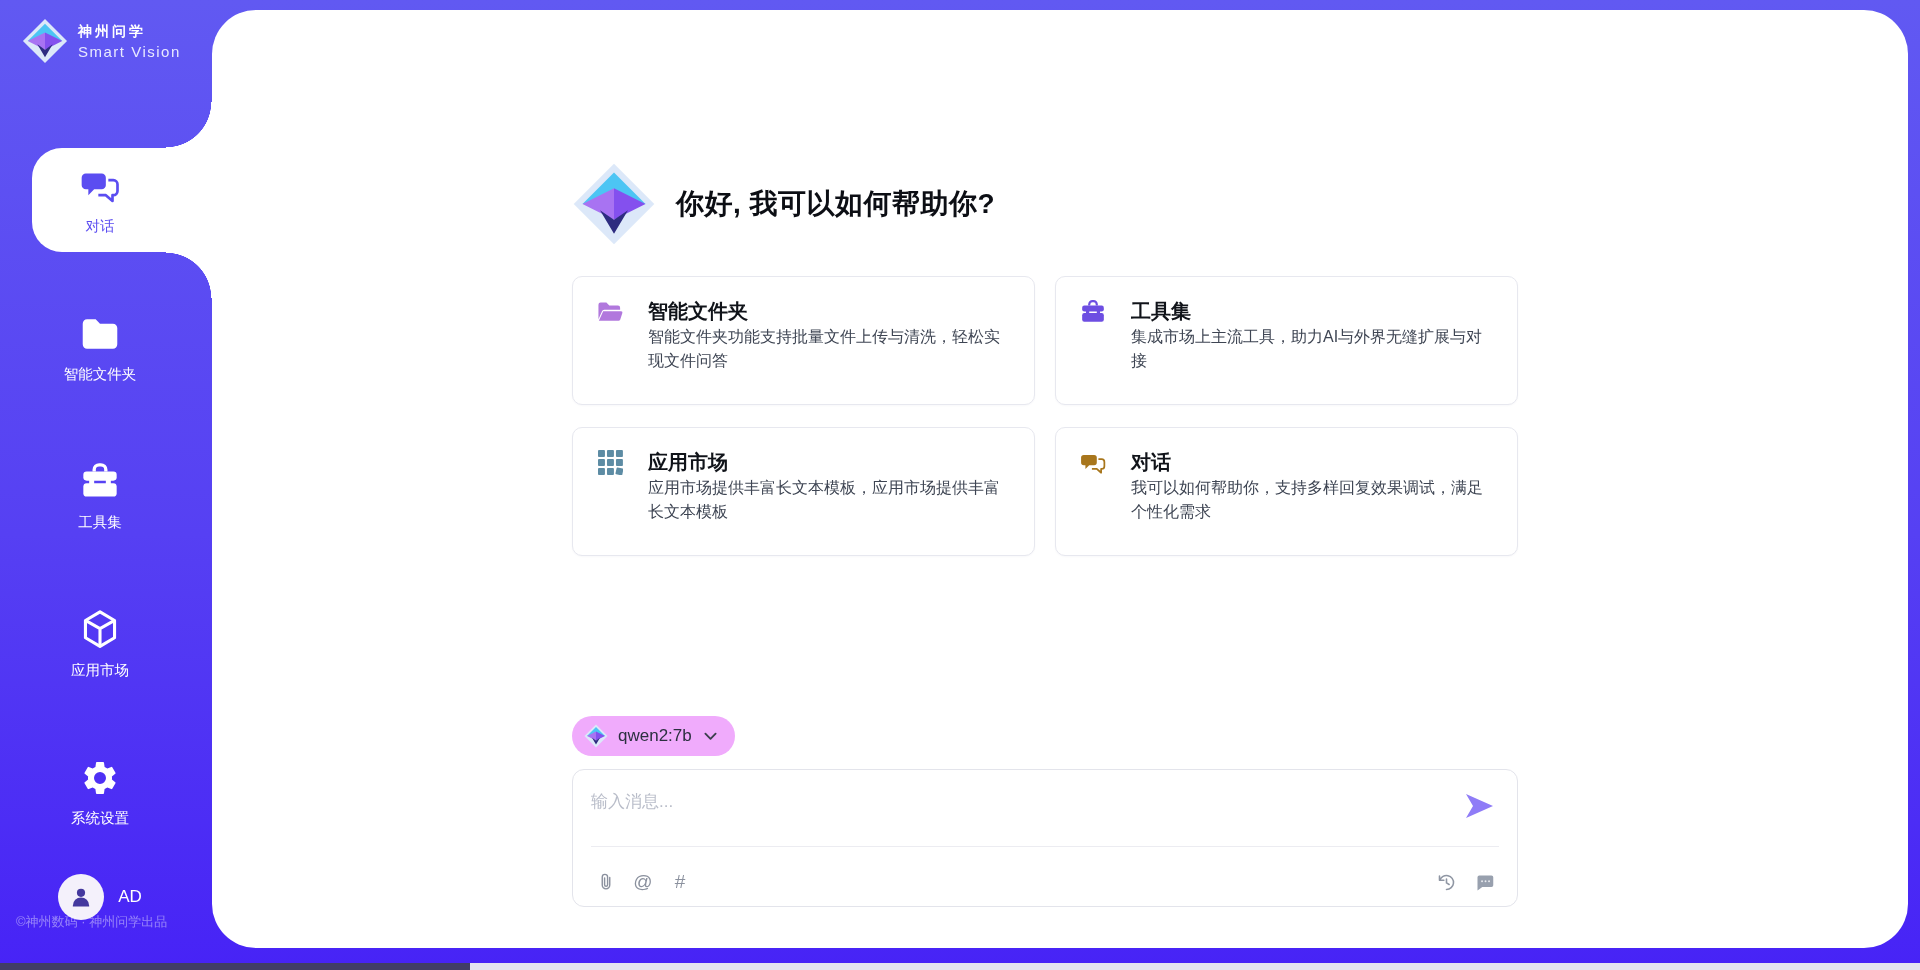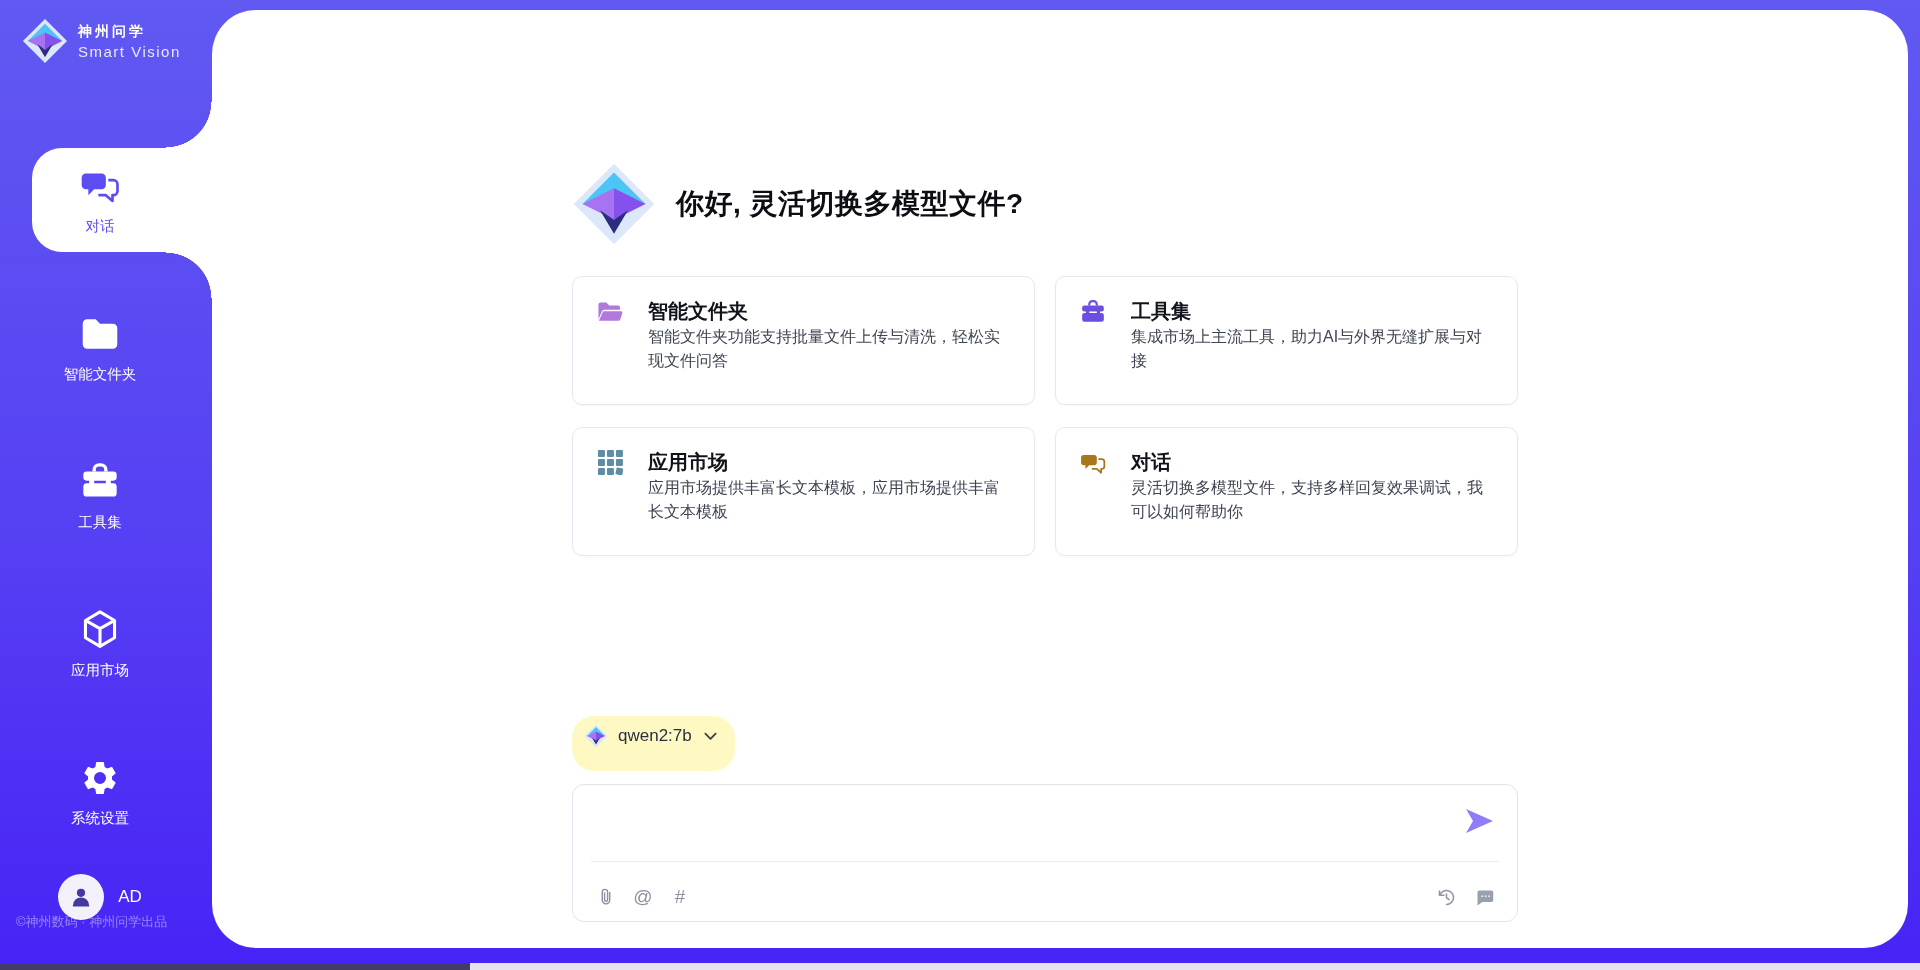--- a/index.html
+++ b/index.html
@@ -51,21 +51,21 @@
   .cards { margin-top:30px; display:grid; grid-template-columns:463px 463px; gap:22px 20px; }
   .card { height:129px; background:#fff; border:1px solid #e7e8ef; border-radius:10px;
           padding:21px 20px 0 24px; cursor:pointer; box-shadow:0 1px 2px rgba(40,40,80,.03); }
   .card-head { display:flex; align-items:center; gap:25px; }
   .card-ic { width:26px; height:26px; display:flex; align-items:center; justify-content:center; }
   .card-title { font-size:20px; font-weight:800; color:#101319; }
   .card-desc { margin-left:51px; font-size:16px; color:#3e4553; line-height:1.5;
                max-width:362px; }
 
   .model-pill { margin-top:160px; display:inline-flex; align-items:center; gap:10px;
-                background:#fef9c3; border-radius:22px; padding:8px 18px 23px 12px; cursor:pointer; }
+                background:#f0abfc; border-radius:22px; padding:8px 18px 8px 12px; cursor:pointer; }
   .model-logo { width:24px; height:24px; }
   .model-name { font-size:17px; color:#2b3040; }
   .chev { width:13px; height:9px; margin-left:2px; }
 
   .composer { position:relative; margin-top:13px; width:946px; height:138px;
               border:1.5px solid #e3e4eb; border-radius:12px; background:#fff; }
   .composer textarea { position:absolute; left:6px; top:6px; width:820px; height:62px;
               border:none; outline:none; resize:none; background:transparent;
               padding:14px 12px; font-size:17px; color:#30343e;
               font-family:"Liberation Sans","DejaVu Sans",sans-serif; }
@@ -182,21 +182,21 @@
     <div class="copyright">©神州数码 · 神州问学出品</div>
   </div>
 
   <div class="main-panel">
     <div class="content">
 
       <div class="greeting">
         <svg class="greeting-logo">
             <use href="#dlogo"></use>
           </svg>
-        <div class="greeting-text">你好, 灵活切换多模型文件?</div>
+        <div class="greeting-text">你好, 我可以如何帮助你?</div>
       </div>
 
       <div class="cards">
 
         <div class="card">
           <div class="card-head">
             <span class="card-ic" style="color: rgb(177, 120, 221);">
               <svg viewBox="0 0 36 32" width="26" height="24">
                 <path fill="currentColor" d="M2 6a3 3 0 0 1 3-3h8l4 4h12a3 3 0 0 1 3 3v3H10a3.4 3.4 0 0 0-3.2 2.2L2 26V6z"></path>
                 <path fill="currentColor" d="M8.6 15h24.7a1.9 1.9 0 0 1 1.8 2.5l-3 9.2A2.6 2.6 0 0 1 29.6 28H2.6z"></path>
@@ -248,38 +248,39 @@
         <div class="card">
           <div class="card-head">
             <span class="card-ic" style="color: rgb(168, 118, 28);">
               <svg viewBox="0 0 48 48" width="26" height="26">
                 <path fill="currentColor" d="M7 9h19a5 5 0 0 1 5 5v9a5 5 0 0 1-5 5h-9l-7 7v-7H7a5 5 0 0 1-5-5v-9a5 5 0 0 1 5-5z"></path>
                 <path fill="none" stroke="currentColor" stroke-width="3.2" stroke-linejoin="round" d="M34 17h6a5 5 0 0 1 5 5v8a5 5 0 0 1-5 5h-1v7l-8-7h-9"></path>
               </svg>
             </span>
             <span class="card-title">对话</span>
           </div>
-          <div class="card-desc">灵活切换多模型文件，支持多样回复效果调试，我可以如何帮助你</div>
+          <div class="card-desc">我可以如何帮助你，支持多样回复效果调试，满足个性化需求</div>
         </div>
 
       </div>
 
       <div>
         <div class="model-pill">
           <svg class="model-logo">
               <use href="#dlogo"></use>
             </svg>
           <span class="model-name">qwen2:7b</span>
           <svg class="chev" viewBox="0 0 14 9">
             <path d="M1.5 1.5 7 7l5.5-5.5" fill="none" stroke="#3a3f4c" stroke-width="2" stroke-linecap="round" stroke-linejoin="round"></path>
           </svg>
         </div>
       </div>
 
       <div class="composer">
+        <textarea placeholder="输入消息..." style=""></textarea>
 
         <svg class="send-btn" viewBox="0 0 32 28">
           <path d="M3 2 30 14 3 26 10 14 Z" fill="#8f7cf7"></path>
         </svg>
 
         <div class="composer-divider"></div>
 
         <div class="composer-tools">
           <span class="tool">
             <svg viewBox="0 0 24 24" width="20" height="20">

